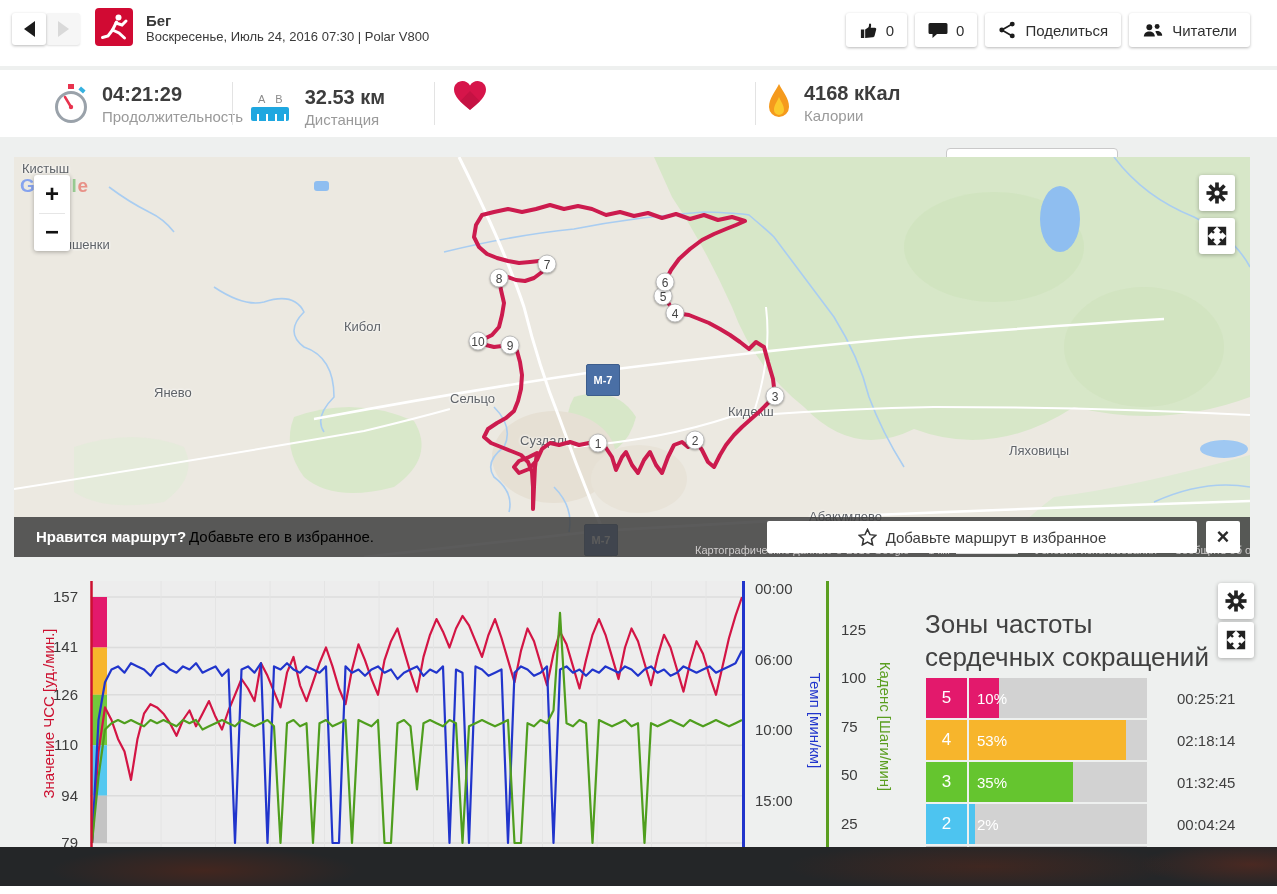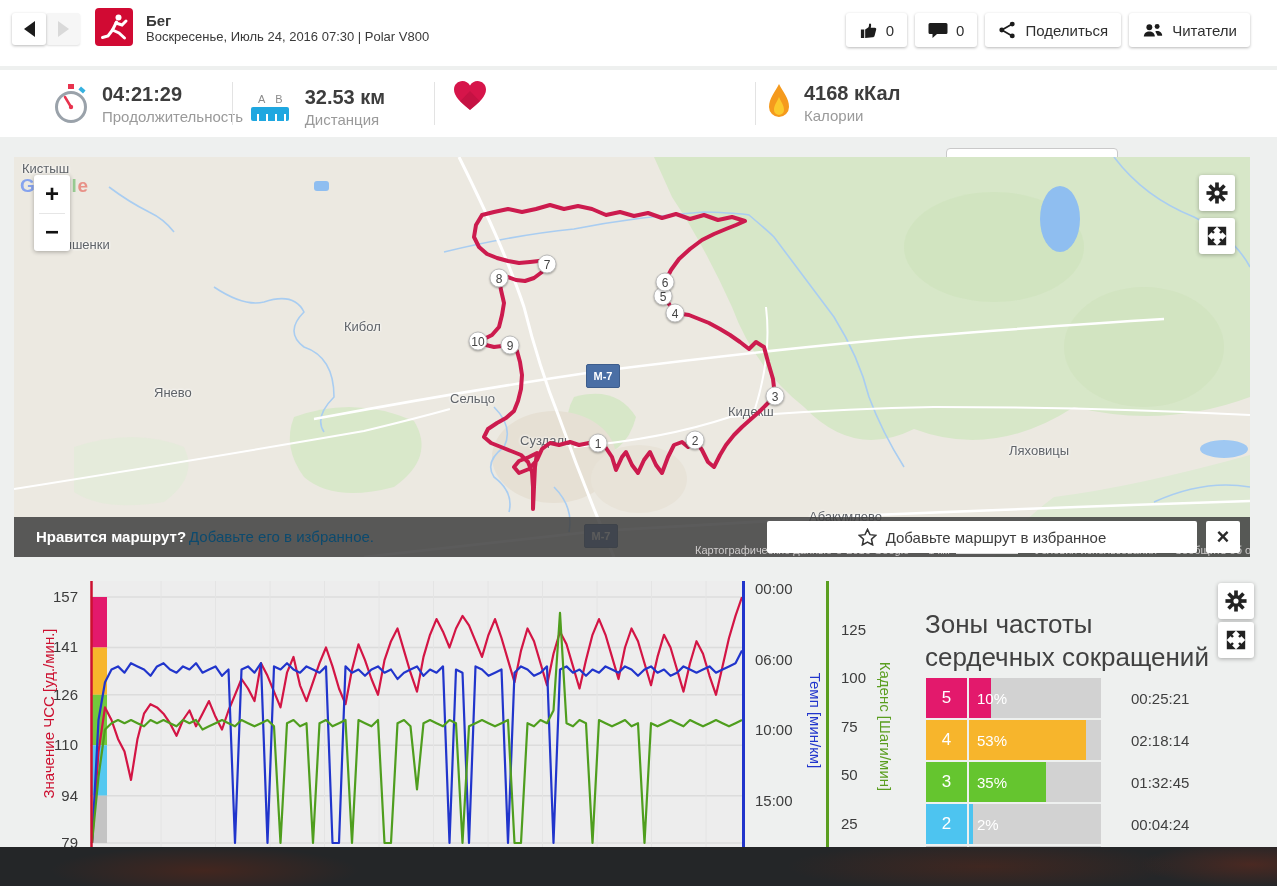--- a/index.html
+++ b/index.html
@@ -38,35 +38,35 @@
   .benefit-btn { position:absolute; left:946px; top:78px; width:172px; height:50px; background:#fff; border:1px solid #c9c9c9;
                  border-radius:4px; font-size:15px; color:#3d3d3d; display:flex; align-items:center; justify-content:center;
                  text-align:center; line-height:20px; cursor:pointer; }
   .more-link { position:absolute; left:1167px; top:93px; font-size:17px; color:#35a8d8; cursor:pointer; }
 
   
   .map { position:absolute; left:14px; top:157px; width:1236px; height:400px; overflow:hidden; background:#ece9e1; }
   .map svg.base { position:absolute; left:0; top:0; z-index:0; }
   .map-labels { position:absolute; inset:0; z-index:1; }
   .map-label { position:absolute; font-size:13px; color:#5f6368; text-shadow:0 0 3px #fff,0 0 3px #fff; white-space:nowrap; }
-  .road-badge { position:absolute; width:34px; height:24px; background:#4a6fa5; border:1px solid #3d5d8c; border-radius:2px;
+  .road-badge { position:absolute; width:34px; height:32px; background:#4a6fa5; border:1px solid #3d5d8c; border-radius:2px;
                 color:#fff; font-size:11px; font-weight:bold; display:flex; align-items:center; justify-content:center; z-index:1; }
   .map svg.route { position:absolute; left:0; top:0; z-index:2; pointer-events:none; }
   .rmarker { position:absolute; z-index:3; width:19px; height:19px; background:#fff; border:1px solid #bdbdbd; border-radius:50%;
              box-shadow:0 1px 2px rgba(0,0,0,.3); display:flex; align-items:center; justify-content:center;
              font-size:12px; color:#444; transform:translate(-50%,-50%); }
   .zoomctl { position:absolute; left:20px; top:18px; width:36px; height:76px; background:#fff; border-radius:3px;
              box-shadow:0 1px 4px rgba(0,0,0,.3); z-index:4; display:flex; flex-direction:column; }
   .zoomctl .zb { flex:1; display:flex; align-items:center; justify-content:center; font-size:24px; font-weight:bold; color:#111; cursor:pointer; }
   .zoomctl .sep { height:1px; background:#e6e6e6; margin:0 5px; }
   .sq-btn { position:absolute; width:36px; height:36px; background:#fff; border-radius:3px; box-shadow:0 1px 4px rgba(0,0,0,.3);
             display:flex; align-items:center; justify-content:center; cursor:pointer; z-index:4; }
   .map-overlay { position:absolute; left:0; top:360px; width:1260px; height:40px; background:rgba(62,62,62,.85); z-index:3; }
   .mo-bold { position:absolute; left:22px; top:11px; font-size:15px; font-weight:bold; color:#fff; }
-  .mo-text { position:absolute; left:175px; top:11px; font-size:15px; color:#0c4a6e;text-align:center; }
+  .mo-text { position:absolute; left:175px; top:11px; font-size:15px; color:#000000;text-align:center; }
   .google-logo { position:absolute; left:6px; top:18px; font-size:19px; font-weight:bold; letter-spacing:.5px; opacity:.9; z-index:1; }
   .attrib { position:absolute; left:681px; top:27px; font-size:11px; color:#cfcccc; white-space:nowrap; z-index:1; }
   .attrib .scale { display:inline-block; width:62px; height:6px; border:1px solid #ddd; border-top:none; margin:0 14px 0 6px; }
   .fav-btn { position:absolute; left:753px; top:4px; width:430px; height:32px; background:#fff; border-radius:2px; z-index:2;
              display:flex; align-items:center; justify-content:center; gap:9px; font-size:15px; color:#3d3d3d; cursor:pointer; }
   .close-btn { position:absolute; left:1192px; top:4px; width:34px; height:32px; background:#fff; border-radius:2px; z-index:2;
                display:flex; align-items:center; justify-content:center; font-size:22px; font-weight:bold; color:#2b2b2b; cursor:pointer; }
 
   
   .hr-ylabel { position:absolute; left:-62px; top:705px; width:220px; text-align:center; font-size:15px; color:#cc1030;
@@ -77,21 +77,21 @@
                 transform:rotate(90deg); transform-origin:center; }
   .cad-label  { position:absolute; left:800px; top:718px; width:170px; text-align:center; font-size:15px; color:#5a9e1f;
                 transform:rotate(90deg); transform-origin:center; }
   .cad-axis { position:absolute; left:826px; top:581px; width:3px; height:266px; background:#5a9e1f; }
 
   
   .zones-title { position:absolute; left:925px; top:608px; width:300px; font-size:26px; color:#414141; line-height:33px; }
   .zone-rows { position:absolute; left:926px; top:678px; }
   .zrow { display:flex; align-items:stretch; height:40px; margin-bottom:2px; }
   .zsq { width:41px; display:flex; align-items:center; justify-content:center; color:#fff; font-size:17px; }
-  .zbar { position:relative; width:132px; background:#d2d2d2; margin-left:2px; }
+  .zbar { position:relative; width:178px; background:#d2d2d2; margin-left:2px; }
   .zfill { position:absolute; left:0; top:0; bottom:0; }
   .zpct { position:absolute; left:8px; top:50%; transform:translateY(-50%); color:#fff; font-size:15px; z-index:1; }
   .ztime { display:flex; align-items:center; margin-left:30px; font-size:15px; color:#3f3f3f; }
 
   
   .bottom-bar { position:absolute; left:0; top:847px; width:1277px; height:39px;
     background:
       radial-gradient(ellipse 220px 34px at 16% 60%, rgba(98,38,22,.5), transparent 70%),
       radial-gradient(ellipse 280px 36px at 77% 50%, rgba(96,40,24,.45), transparent 70%),
       radial-gradient(ellipse 160px 32px at 98% 45%, rgba(120,44,26,.45), transparent 70%),

